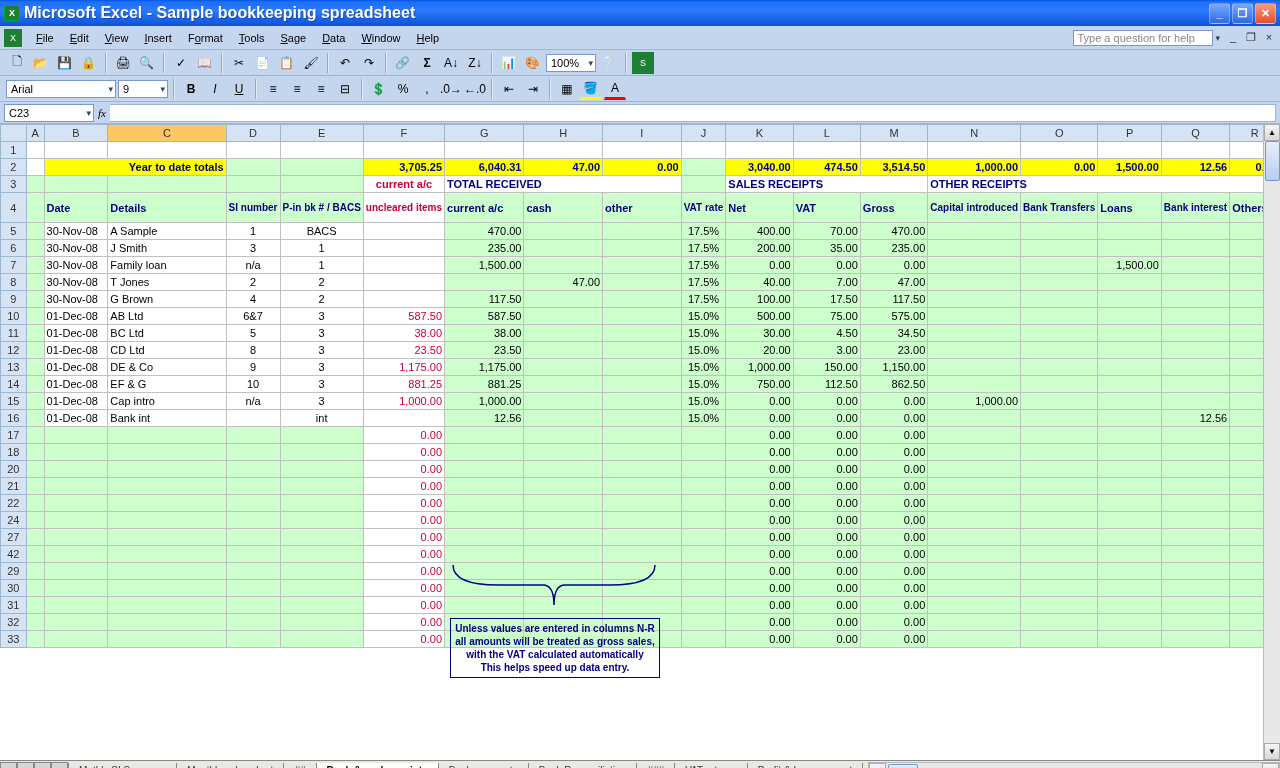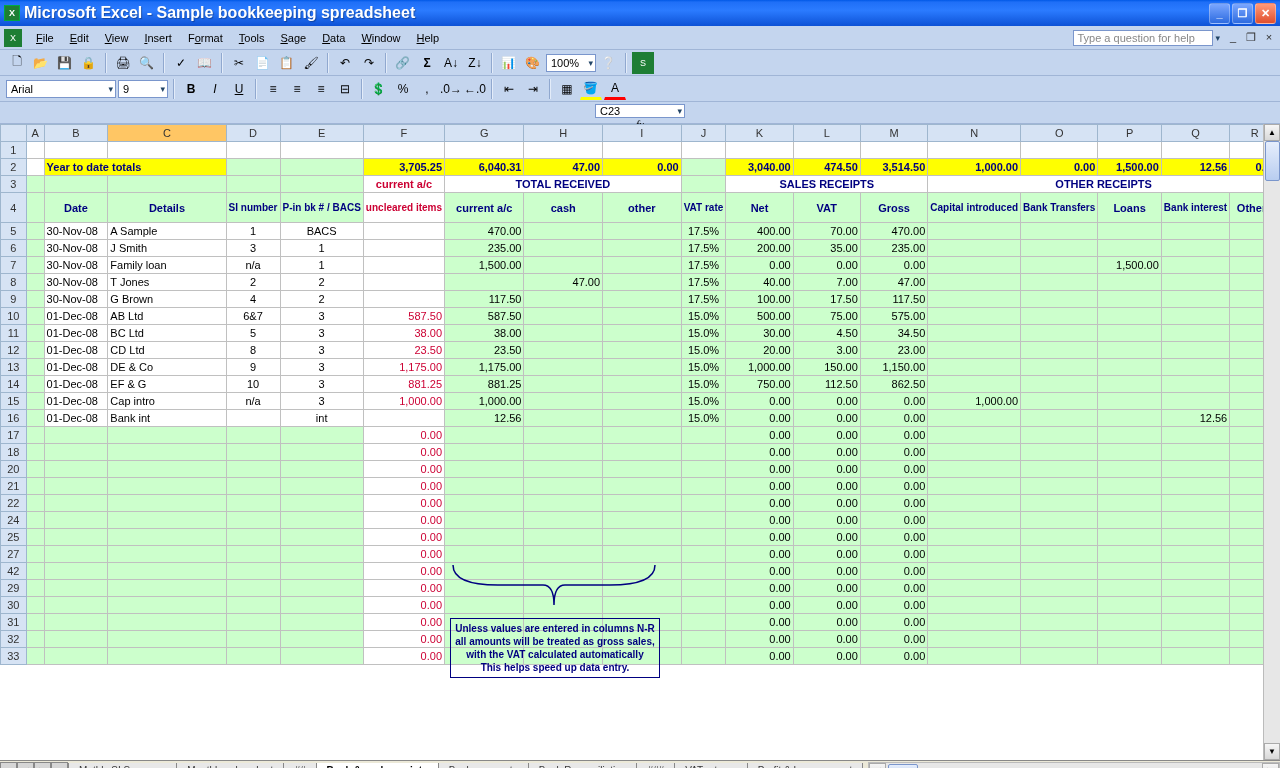--- a/index.html
+++ b/index.html
@@ -24,43 +24,43 @@
   
   
   .toolbar { background: #c4d5ee; height: 26px; display: flex; align-items: center; padding: 2px 6px; gap: 2px; border-bottom: 1px solid #a0b5d6; }
   .tbtn { width: 22px; height: 22px; display: inline-flex; align-items: center; justify-content: center; border: 1px solid transparent; font-size: 12px; cursor: default; }
   .tsep { width: 2px; height: 20px; border-left: 1px solid #90a8cf; border-right: 1px solid #e3ecf9; margin: 0 3px; }
   .tcombo { border: 1px solid #7a96cc; background: white; height: 18px; font-size: 11px; display:flex; align-items:center; padding: 0 14px 0 4px; position:relative; min-width: 50px;}
   .tcombo::after { content: "▾"; position:absolute; right:2px; font-size:9px; color:#246;}
   .font-combo { width: 110px; }
   
   
-  .formulabar { background: #c4d5ee; height: 22px; display: flex; align-items: center; padding: 2px 4px; border-bottom: 1px solid #a0b5d6;  flex-direction: column;}
+  .formulabar { background: #c4d5ee; height: 22px; display: flex; align-items: center; padding: 2px 4px; border-bottom: 1px solid #a0b5d6; }
   .namebox { border: 1px solid #7a96cc; background: white; width: 90px; height: 18px; padding: 0 4px; display:flex; align-items:center; position:relative;}
   .namebox::after { content:"▾"; position:absolute; right:2px; font-size:9px; color:#246;}
   .fx-label { font-style: italic; font-family: 'Times New Roman'; padding: 0 4px;}
   .formula-input { flex:1; border: 1px solid #a0b5d6; border-left: none; background: white; height: 18px;}
   
   
   .grid-area { position: relative; height: 636px; overflow: hidden; background: white; }
   table.sheet { border-collapse: collapse; table-layout: fixed; }
   table.sheet th, table.sheet td { border: 1px solid #c0c0c0; height: 17px; font-size: 11px; font-family: Arial; padding: 0 2px; overflow: hidden; white-space: nowrap; }
   table.sheet th { background: #d6e3f4; font-weight: normal; text-align: center; color: #333; border: 1px solid #9eb6ce; }
   table.sheet th.sel { background: #ffc664; }
   table.sheet th.corner { background: #d6e3f4; }
   
   .col-A{width:18px}.col-B{width:64px}.col-C{width:120px}.col-D{width:50px}.col-E{width:50px}
   .col-F{width:76px}.col-G{width:80px}.col-H{width:80px}.col-I{width:80px}.col-J{width:40px}
   .col-K{width:68px}.col-L{width:68px}.col-M{width:68px}.col-N{width:72px}.col-O{width:64px}
   .col-P{width:64px}.col-Q{width:58px}.col-R{width:50px}
   
   td.yellow { background: #ffff00; font-weight: bold; text-align: right; color:#000080;}
-  td.yellow.center { text-align:left;margin-top:17px;}
+  td.yellow.center { text-align:right;margin-top:17px;}
   td.green { background: #ccffcc; }
-  td.hdr-blue { color: #000080; font-weight: bold; text-align: center; }
+  td.hdr-blue { color: #000080; font-weight: bold; }
   td.hdr-red { color: #cc0033; font-weight: bold; text-align: center; }
   td.num { text-align: right; }
   td.txt { text-align: left; }
   td.ctr { text-align: center; }
   td.redtxt { color: #cc0033; }
   td.sel-cell { outline: 2px solid #000; outline-offset:-1px;}
   
   
   .annotation-brace { position: absolute; left: 448px; top: 436px; width: 212px; height: 55px; pointer-events:none;}
   .annotation-box { position: absolute; left: 450px; top: 494px; width: 210px; border: 1.5px solid #000080; background: transparent; color: #000080; font-weight: bold; font-size: 10px; text-align: center; padding: 3px 2px; line-height: 1.3; }
@@ -691,41 +691,20 @@
           <td class="num green">0.00</td>
           <td class="num green">0.00</td>
           <td class="num green">0.00</td>
           <td class="green"></td>
           <td class="green"></td>
           <td class="green"></td>
           <td class="green"></td>
           <td class="green"></td>
         </tr>
         <tr>
-          <th>25</th>
-          <td class="green"></td>
-          <td class="green"></td>
-          <td class="green"></td>
-          <td class="green ctr"></td>
-          <td class="green ctr"></td>
-          <td class="num redtxt">0.00</td>
-          <td class="green"></td>
-          <td class="green"></td>
-          <td class="green"></td>
-          <td class="green ctr"></td>
-          <td class="num green">0.00</td>
-          <td class="num green">0.00</td>
-          <td class="num green">0.00</td>
-          <td class="green"></td>
-          <td class="green"></td>
-          <td class="green"></td>
-          <td class="green"></td>
-          <td class="green"></td>
-        </tr>
-        <tr>
           <th>27</th>
           <td class="green"></td>
           <td class="green"></td>
           <td class="green"></td>
           <td class="green ctr"></td>
           <td class="green ctr"></td>
           <td class="num redtxt">0.00</td>
           <td class="green"></td>
           <td class="green"></td>
           <td class="green"></td>

